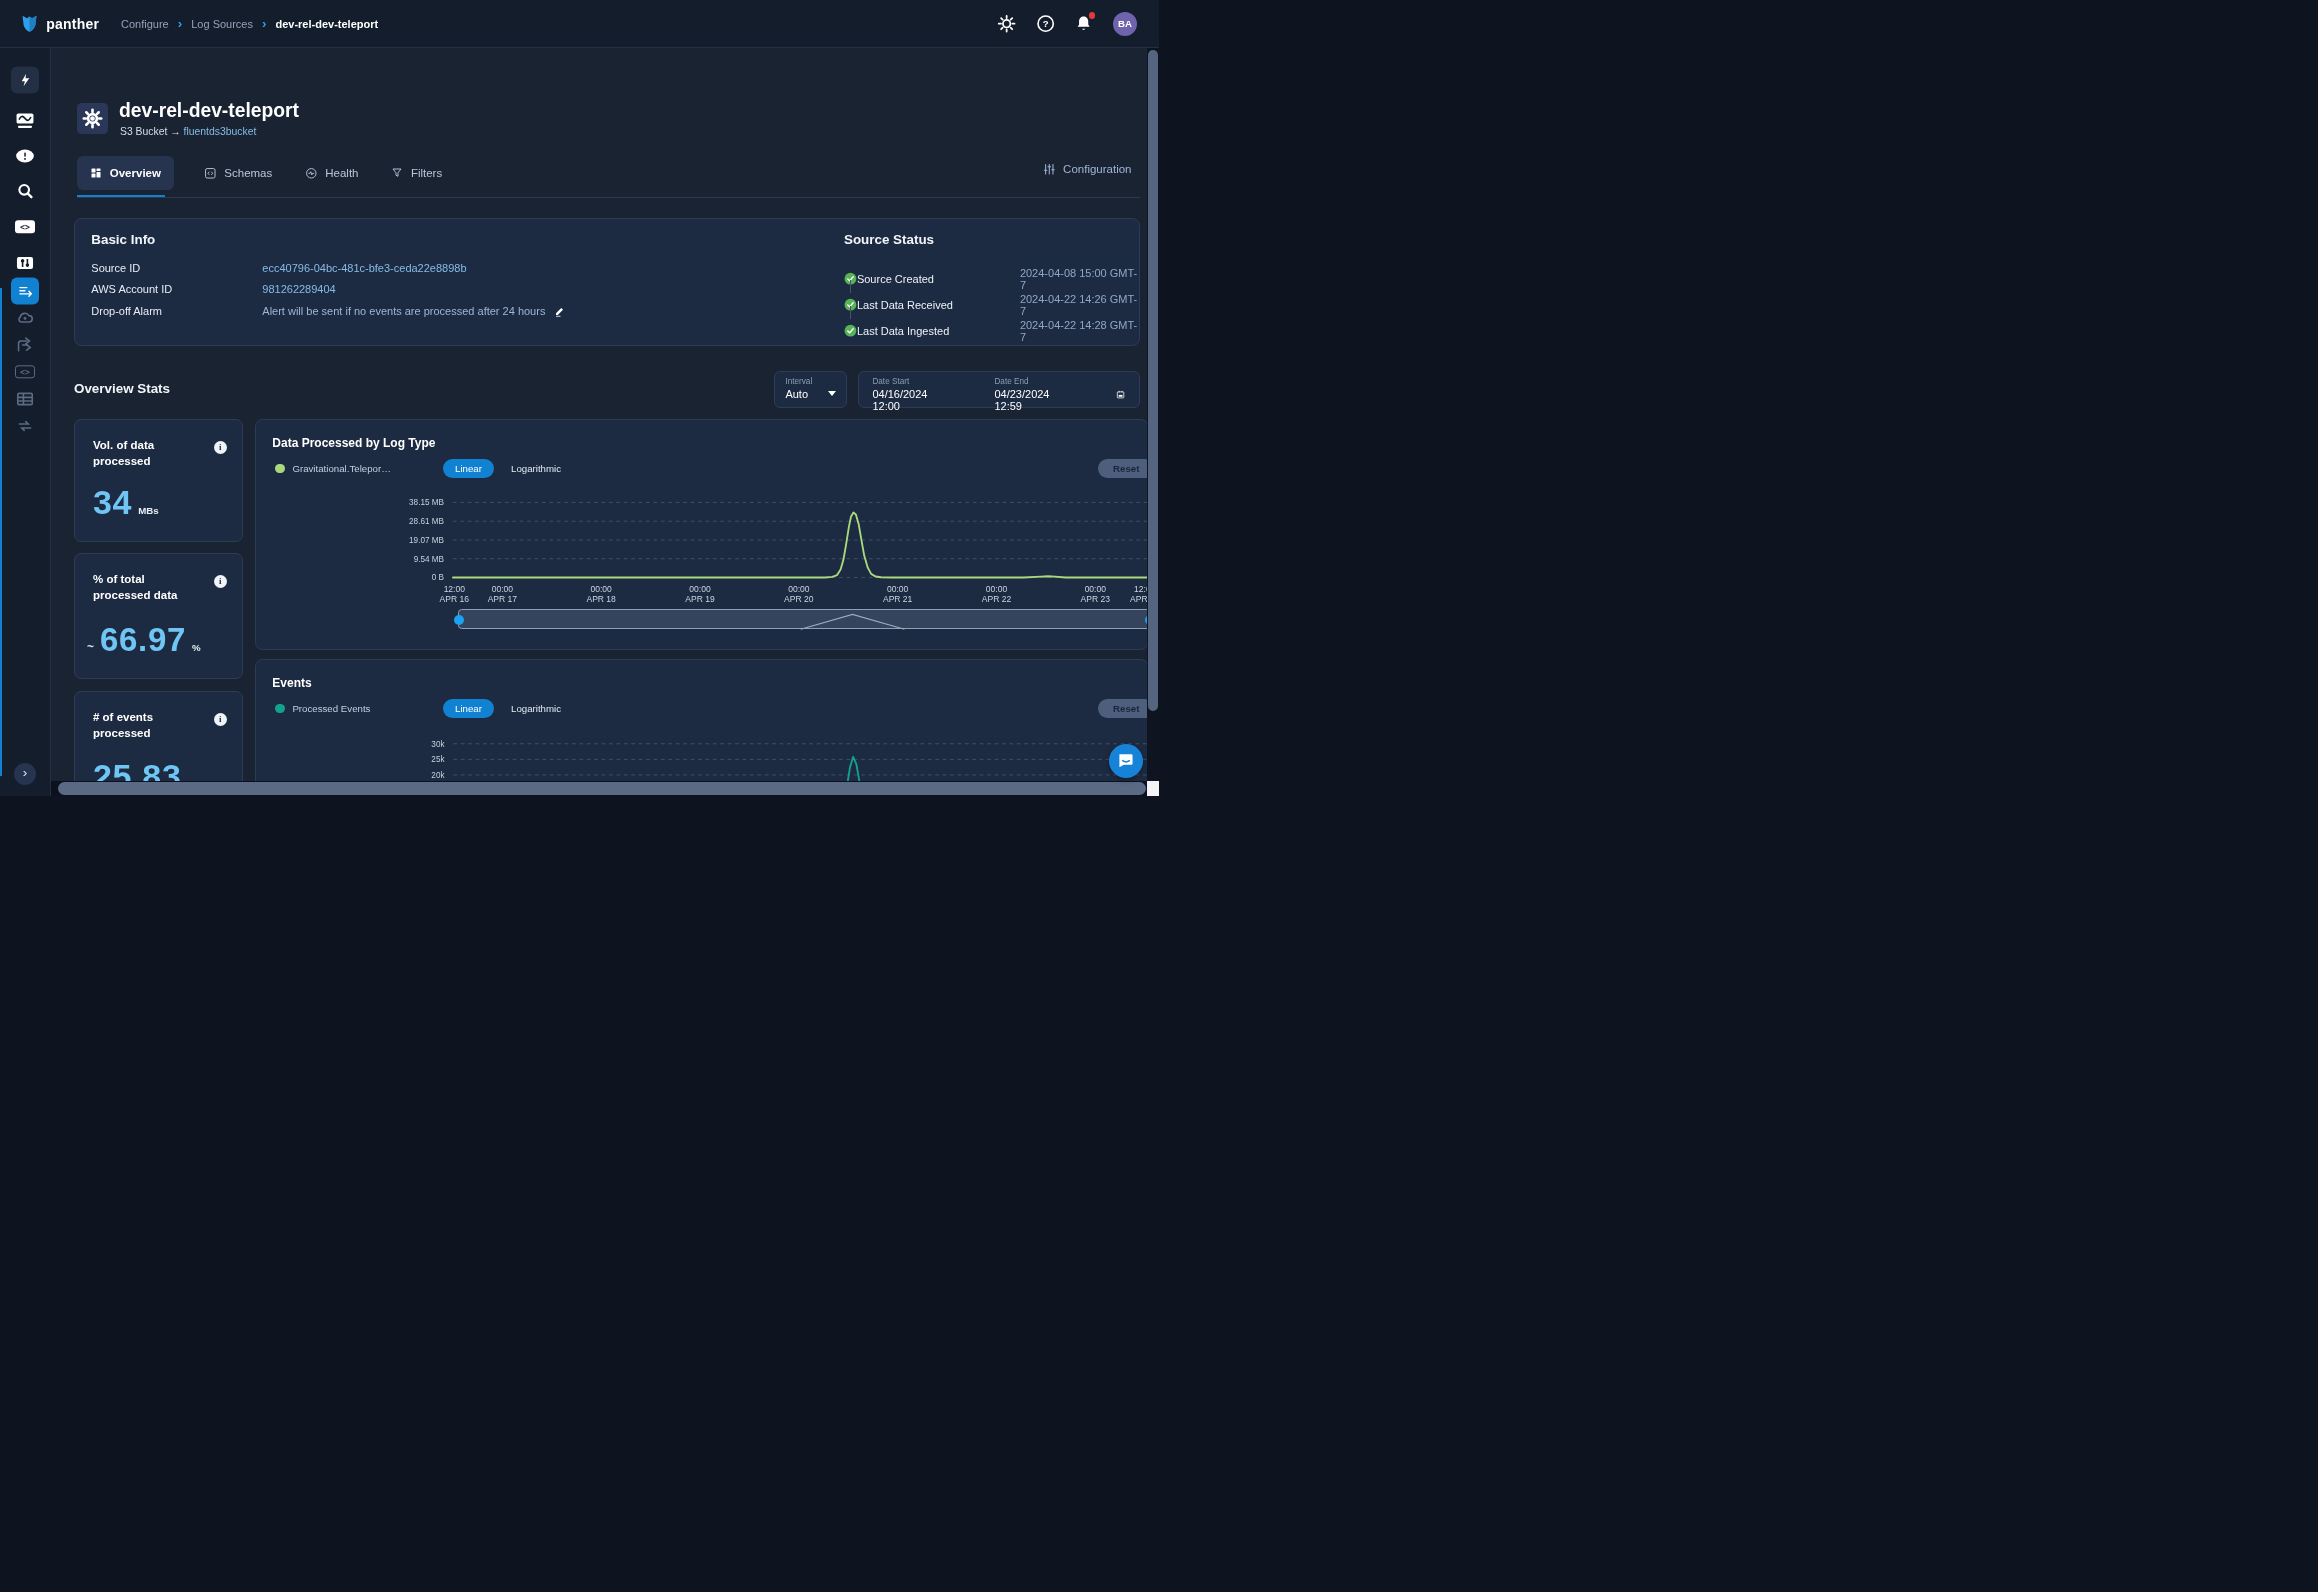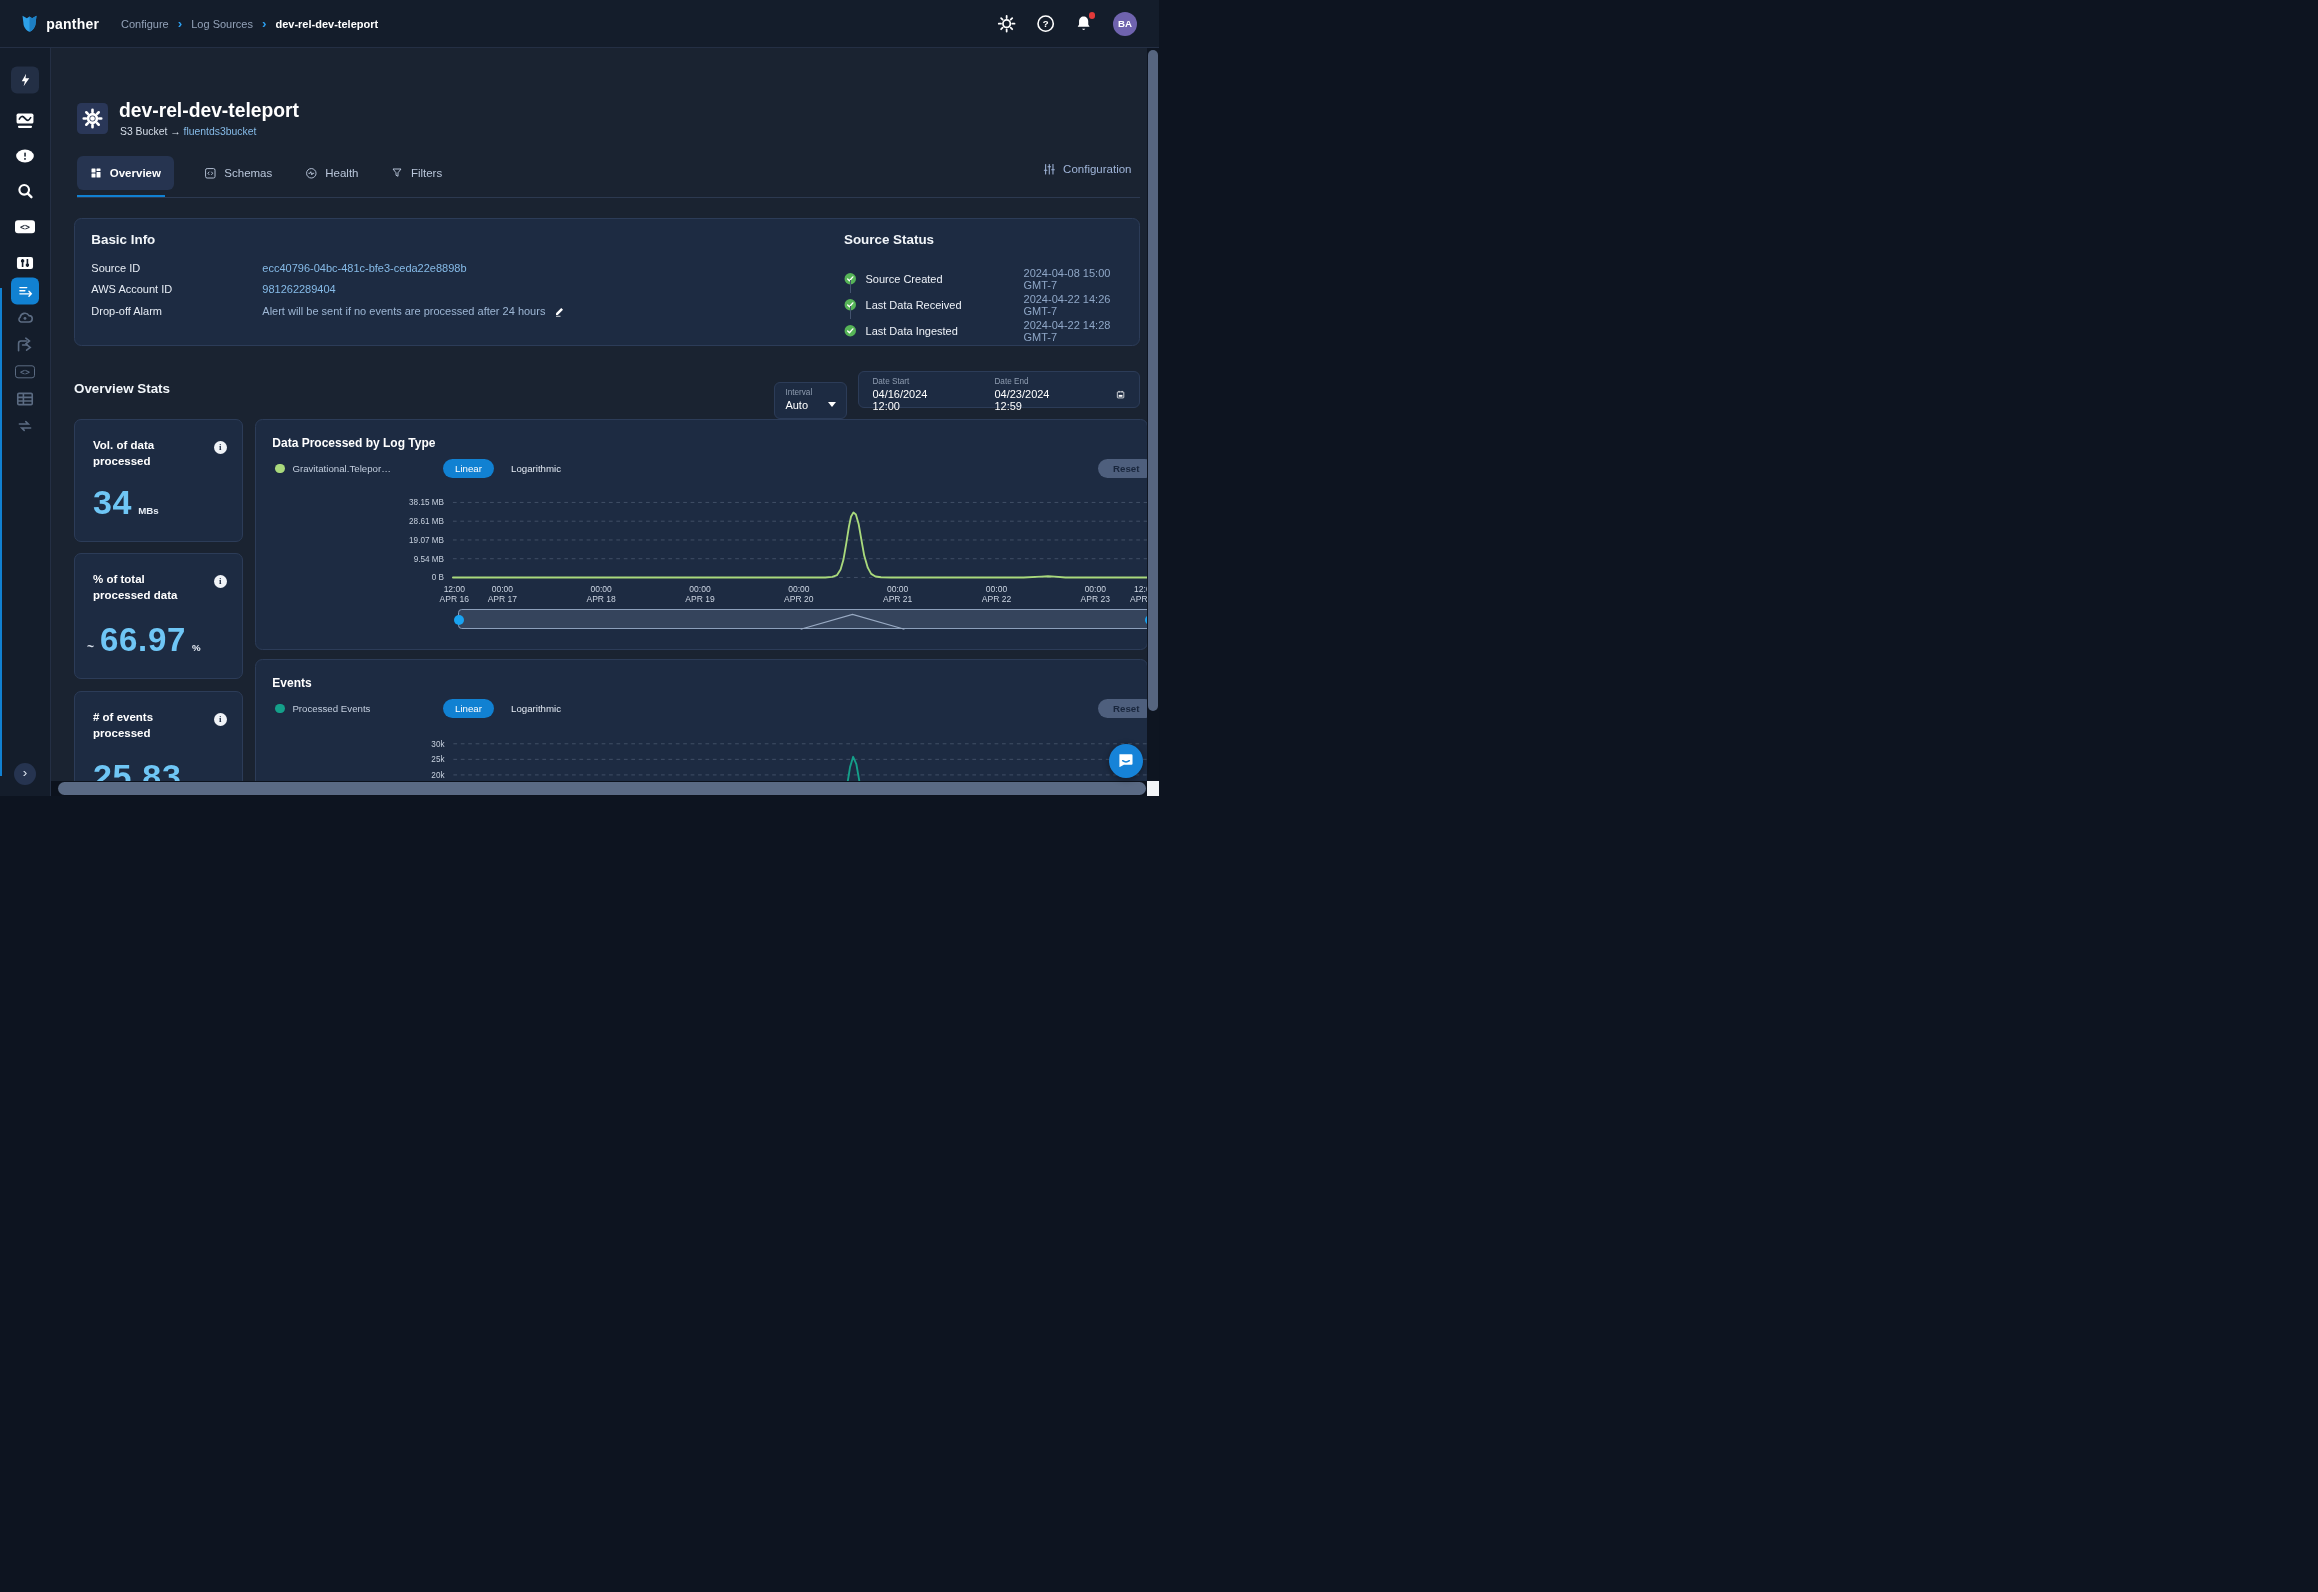--- a/index.html
+++ b/index.html
@@ -62,28 +62,28 @@
 
   
   .panel { background:#1d2b42; border:0.7px solid #2c3c58; border-radius:7.4px; }
   #basic-panel { left:74px; top:218px; width:1066px; height:128px; }
   .panel-title { font-size:13.4px; font-weight:600; color:#f2f6fa; }
   .info-row { position:absolute; left:16.3px; display:flex; font-size:11px; }
   .info-label { width:171px; color:#e7edf5; }
   .info-value { color:var(--link,#86bbe8); }
   .info-value.muted { color:#9db6d4; }
   .status-item { position:absolute; display:flex; align-items:center; font-size:11px; }
-  .status-label { width:169px; color:#eef2f8; margin-left:9px; }
+  .status-label { width:169px; color:#eef2f8; margin-left:0; }
   .status-value { color:#8fa7c7; }
   .status-connector { position:absolute; width:0.7px; height:12.6px; background:#43536e; left:775px; }
 
   
   #ov-title { left:74px; top:381px; font-size:13.4px; font-weight:600; color:#f2f6fa; }
   .ctl-box { background:#1d2b42; border:0.7px solid #2c3c58; border-radius:6px; cursor:pointer; }
-  #interval-box { left:774px; top:382px; width:73px; height:37px; padding:5.2px 10.4px; }
+  #interval-box { left:774px; top:371px; width:73px; height:37px; padding:5.2px 10.4px; }
   .ctl-label { font-size:8.2px; color:#8e9cb0; }
   .ctl-value { font-size:11px; color:#fff; margin-top:2.2px; }
   .caret { width:0; height:0; border-left:4.5px solid transparent; border-right:4.5px solid transparent;
            border-top:5.2px solid #fff; position:absolute; right:9.7px; top:19.3px; }
   #date-box { left:858px; top:371px; width:282px; height:37px; padding:5.2px 13.4px; display:flex;gap:38px; }
   .date-col { width:138px; }
 
   
   .stat-card { position:absolute; left:74px; width:169px; background:#1d2b42;
                border:0.7px solid #2c3c58; border-radius:7px; padding:18px; }

